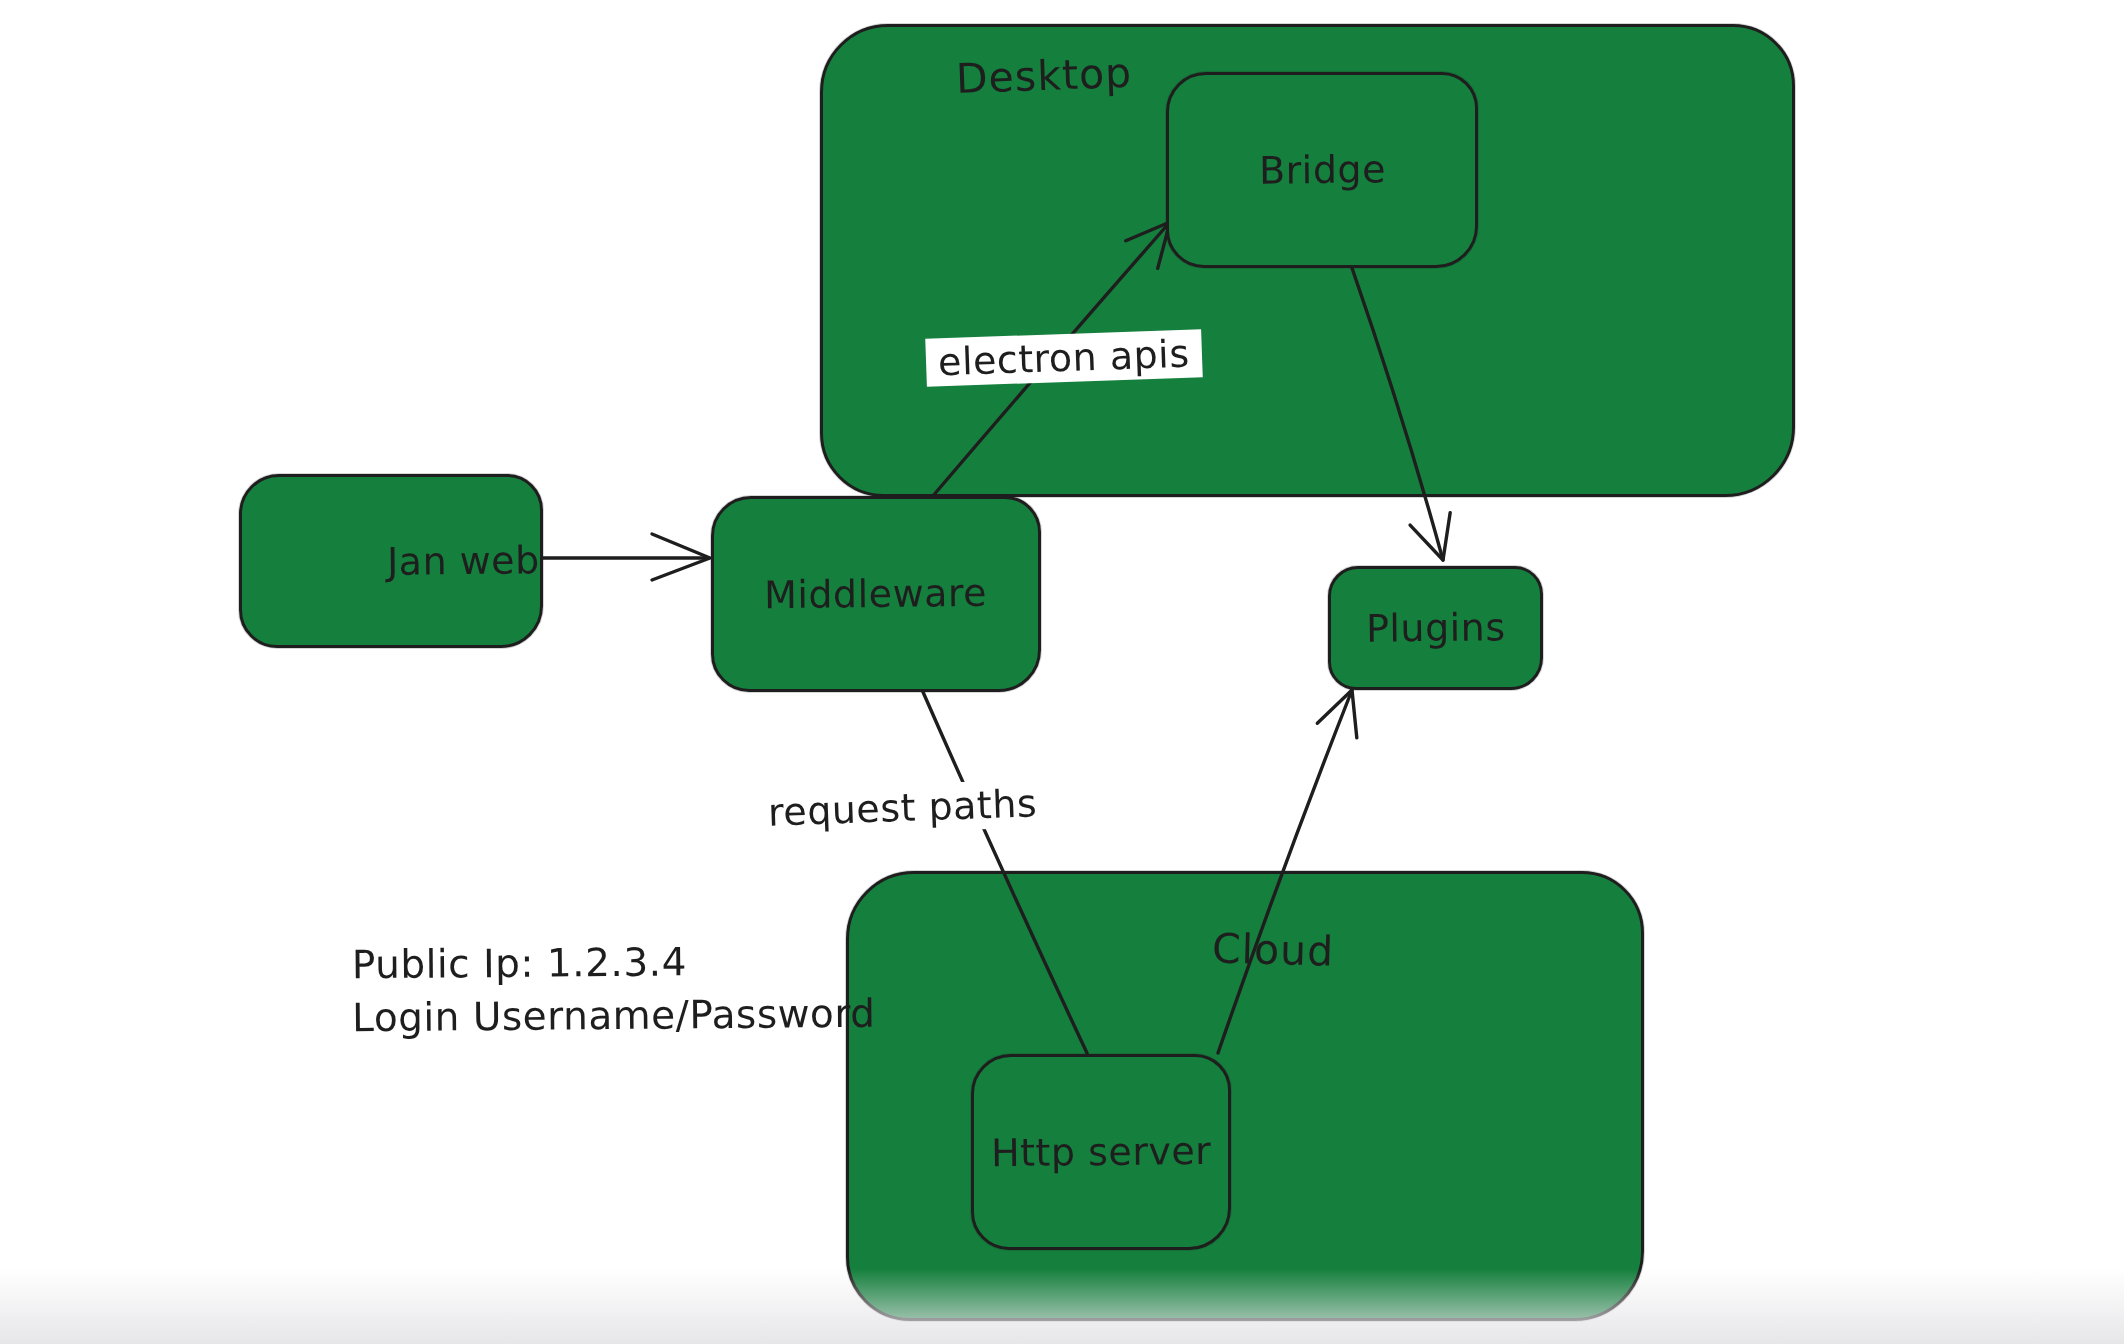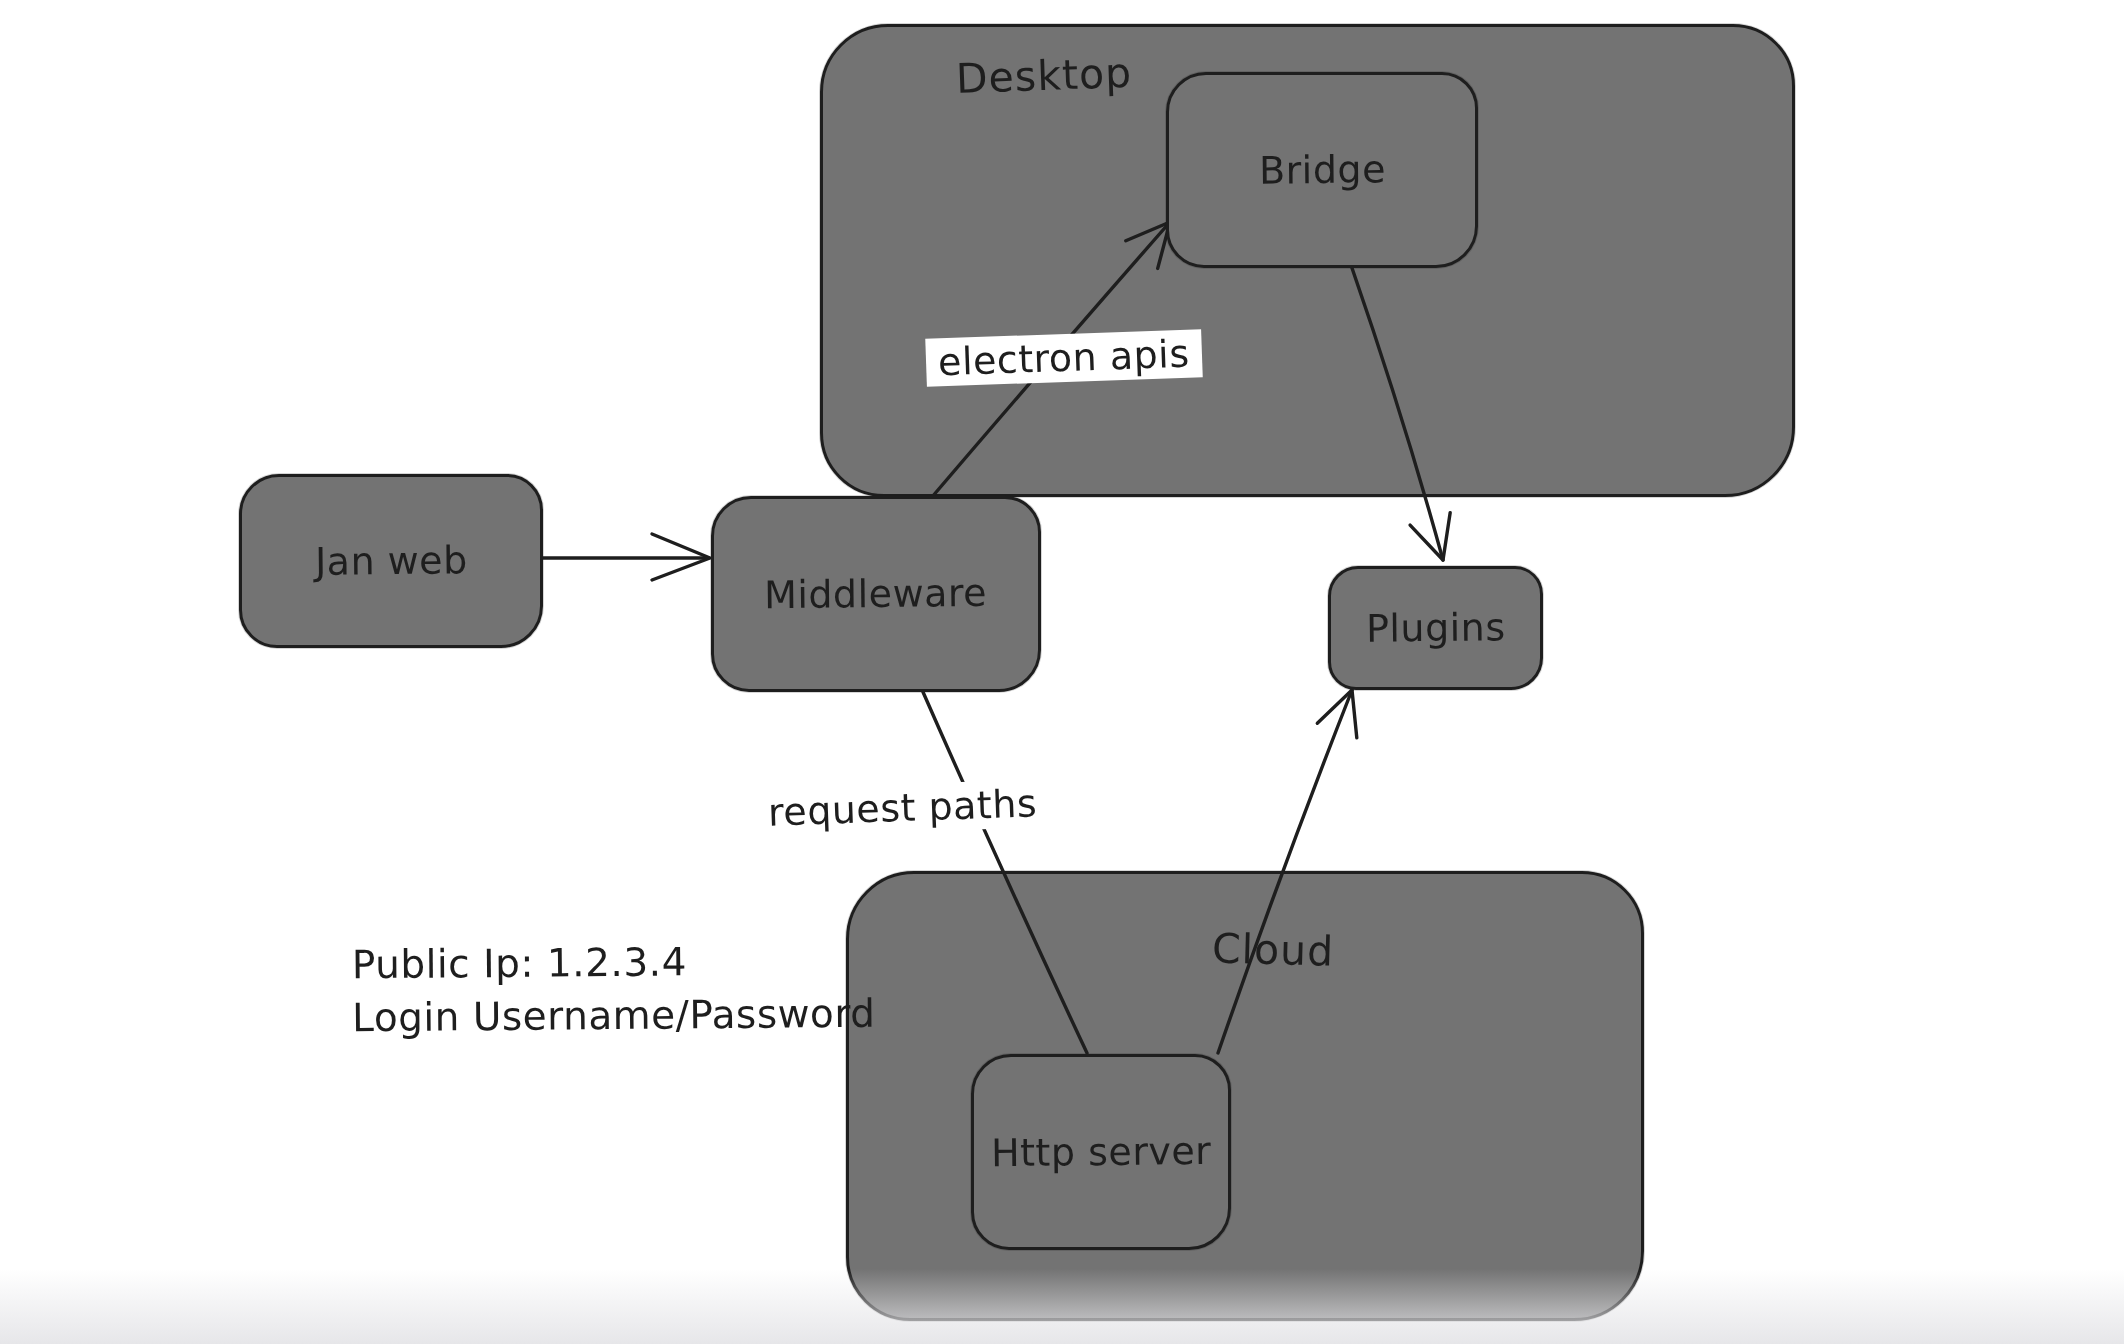--- a/index.html
+++ b/index.html
@@ -14,21 +14,21 @@
     background: #ffffff;
     overflow: hidden;
     font-family: "DejaVu Sans", sans-serif;
     color: #1e1e1e;
   }
   
   .shape {
     position: absolute;
     box-sizing: border-box;
     border: 3px solid #1e1e1e;
-    background: #737373;
+    background: #15803d;
   }
   .container-box {
     border-radius: 68px 62px 70px 64px;
     box-shadow: 0 0 0 1px rgba(30,30,30,0.18);
   }
   .node-box {
     border-radius: 40px 36px 42px 38px;
     display: flex;
     align-items: center;
     justify-content: center;
@@ -111,21 +111,21 @@
     </g>
     <g>
       <path d="M923,692 Q1002,872 1087,1053"></path>
     </g>
     <g>
       <path d="M1218,1053 Q1282,868 1352,690"></path>
       <path d="M1356.8,737.8 L1352,690 L1317.3,723.2"></path>
     </g>
   </svg>
 
-  <div class="shape node-box" style="left:239px; top:474px; width:304px; height:174px;">
+  <div class="shape node-box" style="left:239px; top:474px; width:304px; height:174px;justify-content:flex-end;">
     <span class="node-label">Jan web</span>
   </div>
 
   <div class="shape node-box" style="left:711px; top:496px; width:330px; height:196px;">
     <span class="node-label">Middleware</span>
   </div>
 
   <div class="shape node-box" style="left:1166px; top:72px; width:312px; height:196px;">
     <span class="node-label">Bridge</span>
   </div>

